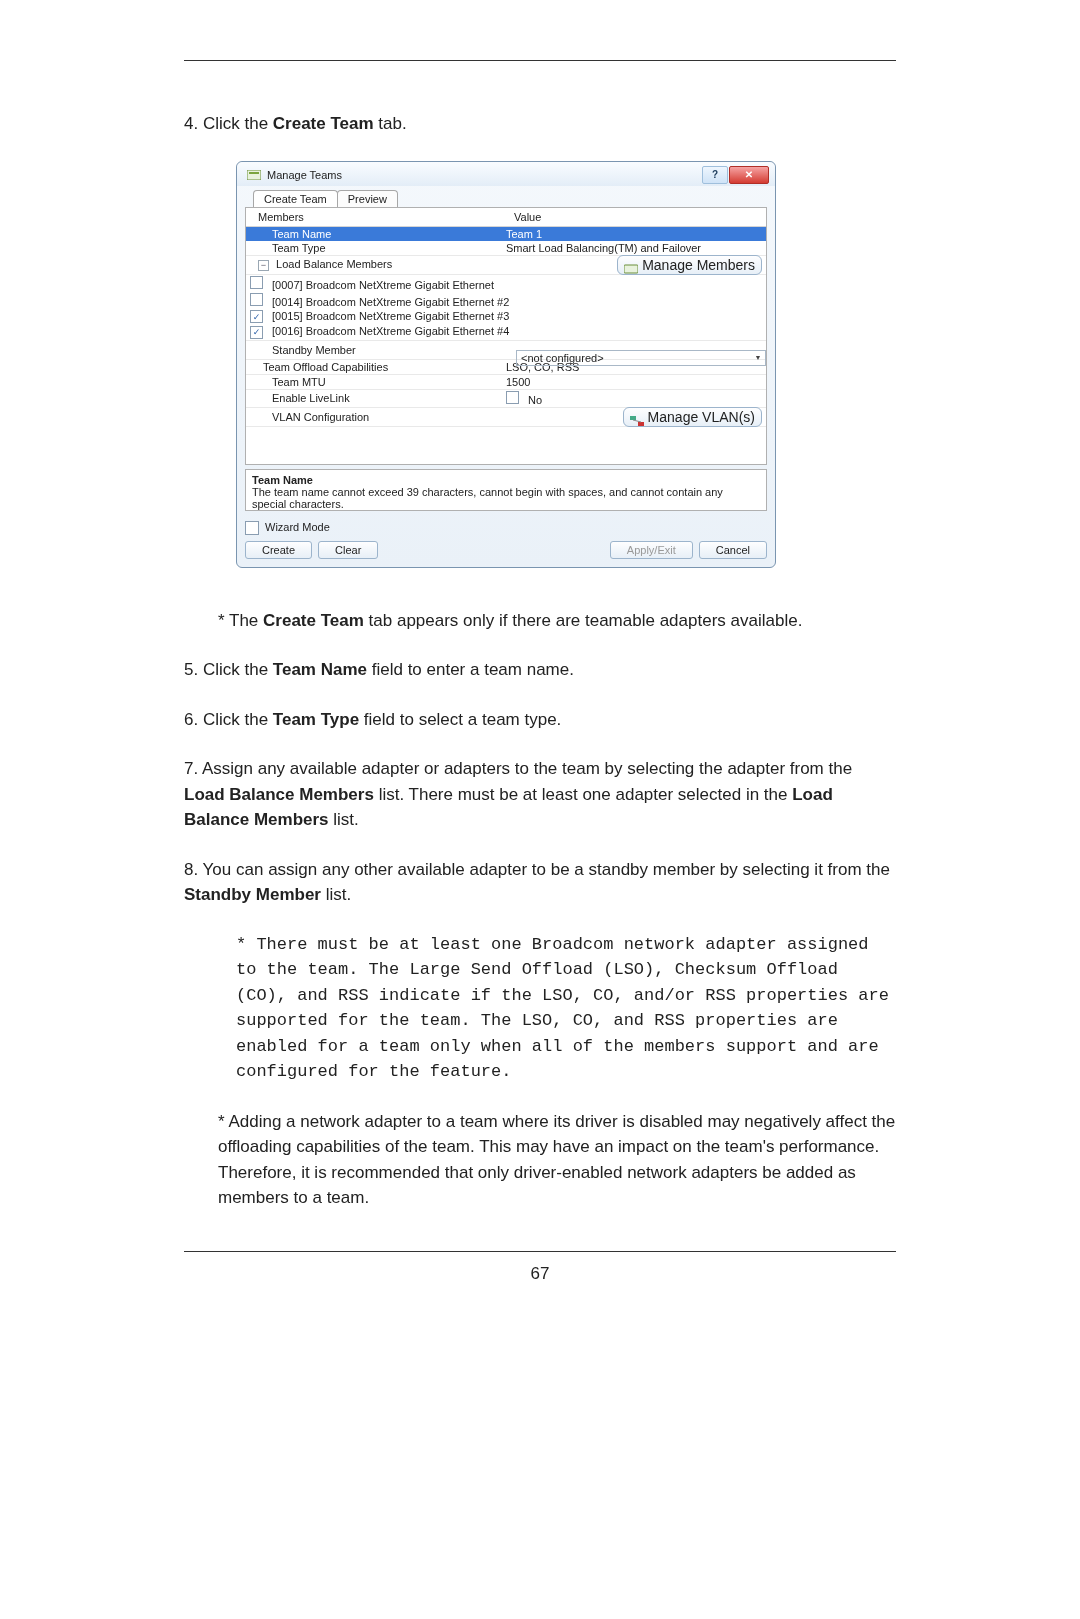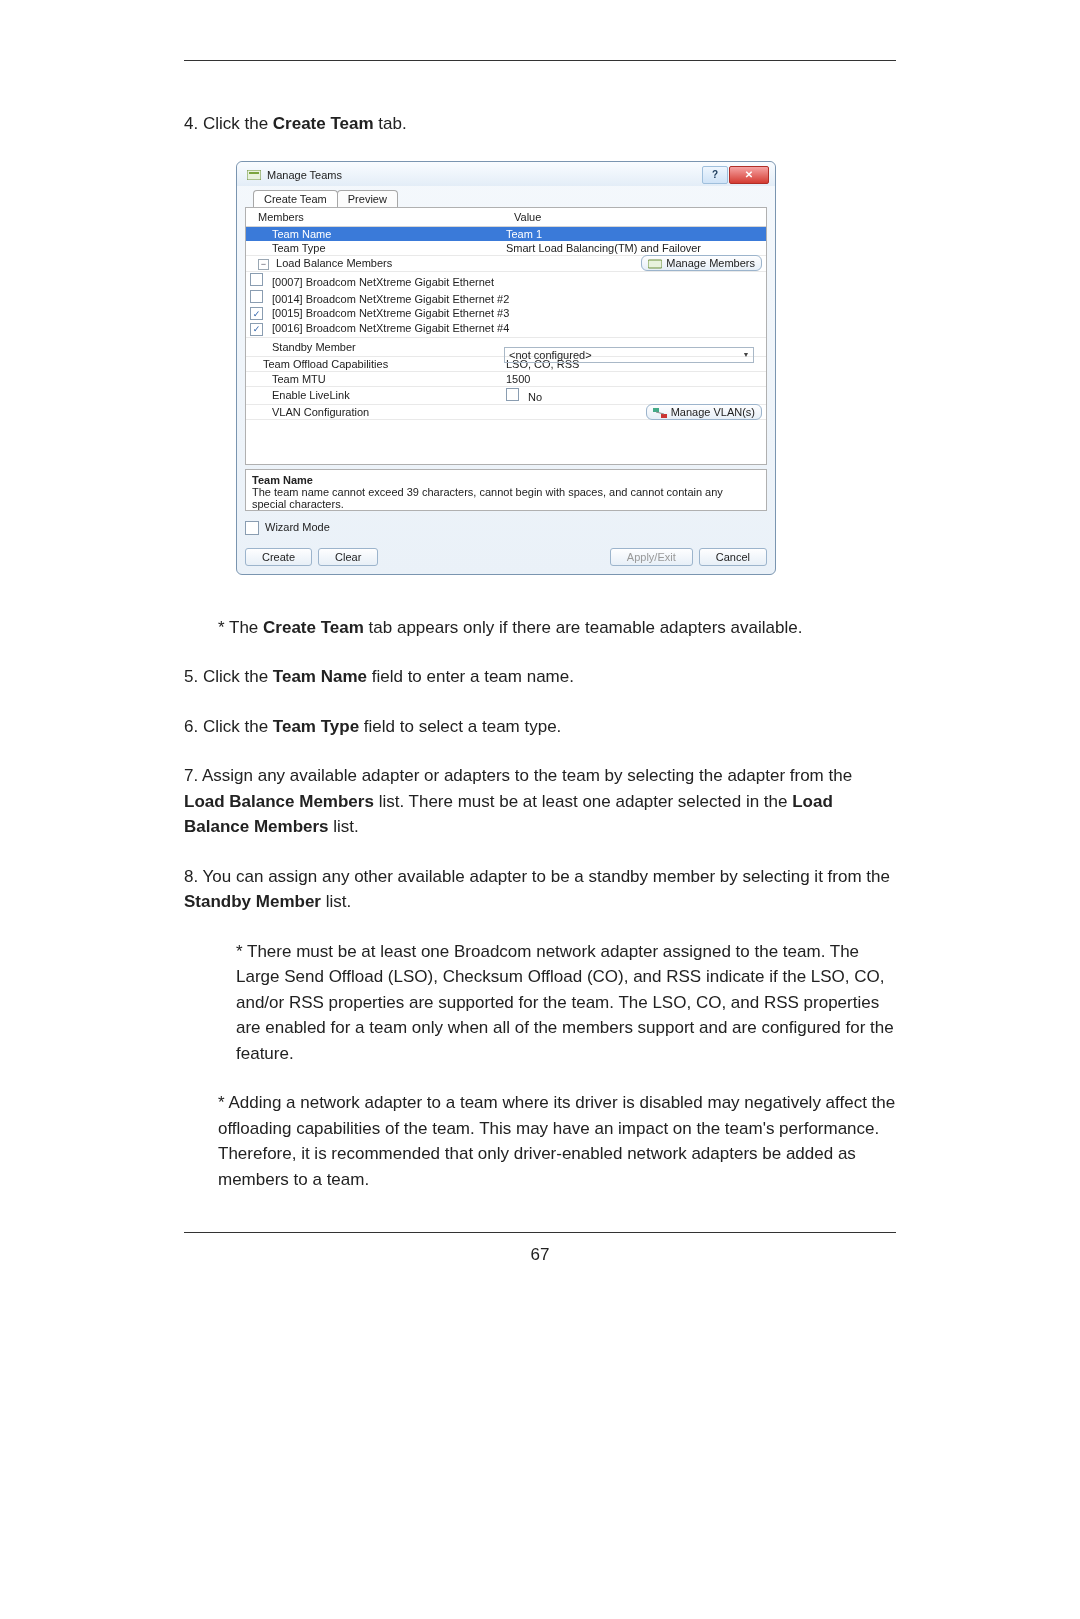--- a/index.html
+++ b/index.html
@@ -16,21 +16,21 @@
     box-sizing: border-box;
   }
   hr.top-rule, hr.bottom-rule {
     border: none;
     border-top: 1px solid #333;
     margin: 0 0 50px 0;
   }
   hr.bottom-rule { margin: 40px 0 12px 0; }
   .step { margin: 0 0 24px 0; line-height: 1.5; }
   .indent { padding-left: 34px; }
-  .indent2 { padding-left: 52px; }
+  .indent2 { padding-left: 52px; font-family: Liberation Mono, monospace; }
   .b { font-weight: bold; }
   .pagenum { text-align: center; font-size: 17px; margin-top: 4px; }
 
   
   .dlg-wrap {
     margin: 18px 0 40px 52px;
     width: 540px;
   }
   .dlg {
     background: linear-gradient(#f4f8fc,#eaf1f8);
@@ -120,34 +120,34 @@
   }
   .tree-children { padding-left: 44px; }
   .chk {
     width: 11px; height: 11px;
     border: 1px solid #8a9db1;
     display: inline-flex; align-items:center; justify-content:center;
     font-size: 9px; margin-right: 6px; background:#fff; color:#2a5ea8;
   }
   .btn-sm {
     padding: 1px 6px;
-    font-size: 11px;
+    font-size: 14px;
     border: 1px solid #9cb4cc;
     background: linear-gradient(#fefeff,#e7eff7);
     border-radius: 6px;
     cursor: default;
     white-space: nowrap;
   }
   .val-right { text-align: right; }
   .dropdown {
     border: 1px solid #a9b8c7;
     display: flex;
     width: 248px;
     position: absolute;
-    right: 12px;
+    right: 0;
   }
   .dropdown .dd-text { flex:1; padding: 1px 4px; }
   .dd-arrow {
     width: 14px;
     display:flex; align-items:center; justify-content: center;
     font-size: 7px; color:#444;
   }
   .mini-icon {
     width: 14px; height: 10px;
     margin-right: 4px;
@@ -177,21 +177,21 @@
     background: linear-gradient(#fefeff,#e7eff7);
     border-radius: 3px;
     cursor: default;
   }
   .btn.disabled { color: #999; }
   .btns-row {
     display: flex;
     margin-top: 6px;
   }
   .btns-row .gap { flex:1; }
-  .btns-row .btn { margin-left: 6px; margin-top: 7px; }
+  .btns-row .btn { margin-left: 6px; }
   .btns-row .btn:first-child { margin-left:0; }
 </style>
 </head>
 <body>
 
 <div class="page">
   <hr class="top-rule">
 
   <p class="step">
     <span>4. Click the </span><span class="b">Create Team</span><span> tab.</span>

